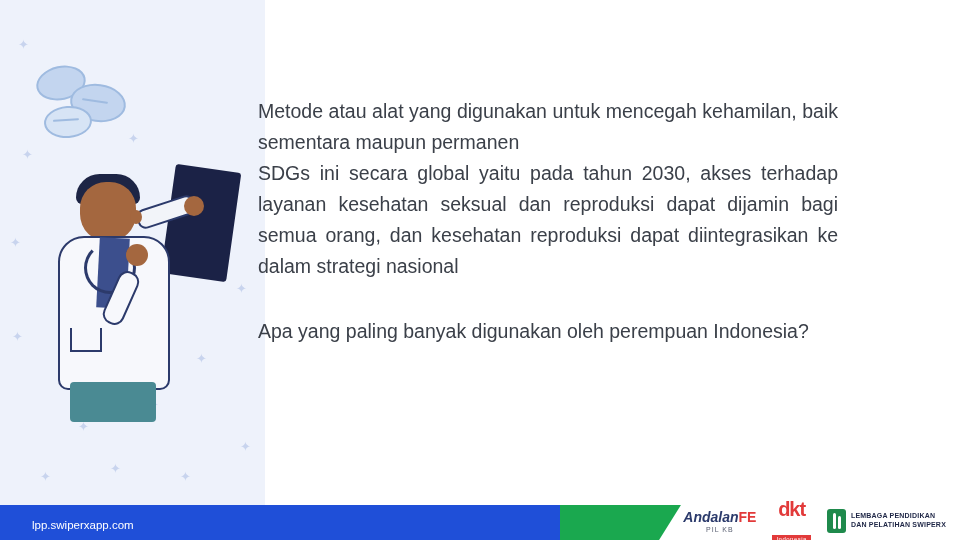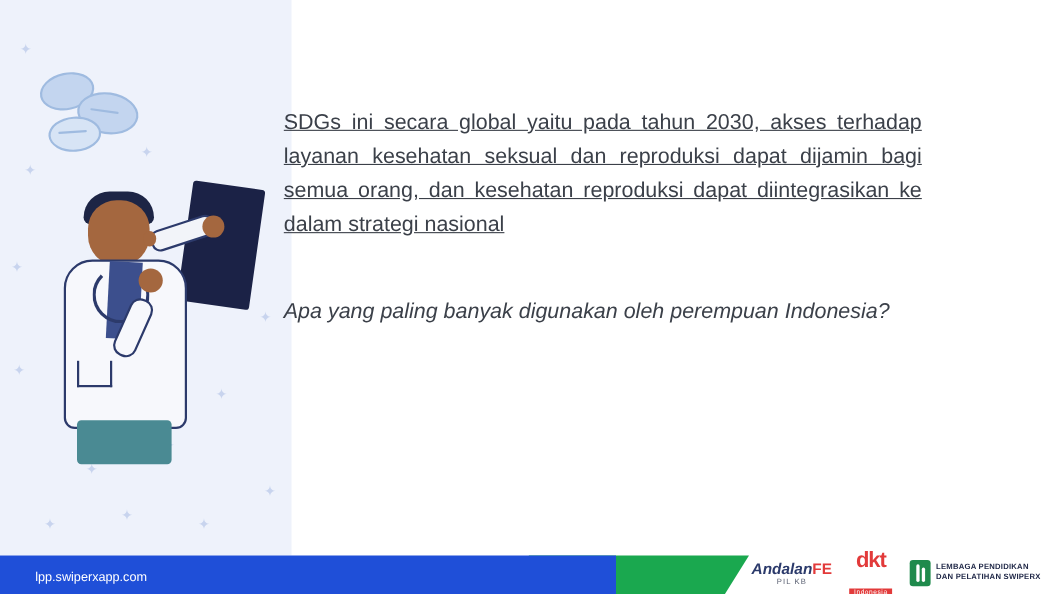--- a/index.html
+++ b/index.html
@@ -206,27 +206,25 @@
     width: 580px;
     color: #3b4049;
     font-size: 19.5px;
     line-height: 31px;
     text-align: justify;
   }
   .body-text p {
     margin: 0;
   }
   .body-text p.question {
-    margin-top: 48px;
+    margin-top: 34px;
     text-align: left;
-    font-style: italic;
   }
   .body-text p.last-para {
     text-align: justify;
-    text-decoration: underline;
   }
 
   
   .footer {
     position: absolute;
     left: 0;
     bottom: 0;
     width: 960px;
     height: 35px;
   }
@@ -397,20 +395,21 @@
       <div class="doc-steth"></div>
       <div class="doc-pocket"></div>
       <div class="doc-arm-left"></div>
       <div class="doc-hand"></div>
       <div class="doc-legs"></div>
     </div>
   </div>
 
 
   <div class="body-text">
+    <p>Metode atau alat yang digunakan untuk mencegah kehamilan, baik sementara maupun permanen</p>
     <p class="last-para">SDGs ini secara global yaitu pada tahun 2030, akses terhadap layanan kesehatan seksual dan reproduksi dapat dijamin bagi semua orang, dan kesehatan reproduksi dapat diintegrasikan ke dalam strategi nasional</p>
     <p class="question">Apa yang paling banyak digunakan oleh perempuan Indonesia?</p>
   </div>
 
   <div class="footer">
     <div class="footer-white"></div>
     <div class="footer-green"></div>
     <div class="footer-blue"></div>
     <div class="footer-url">lpp.swiperxapp.com</div>
 

